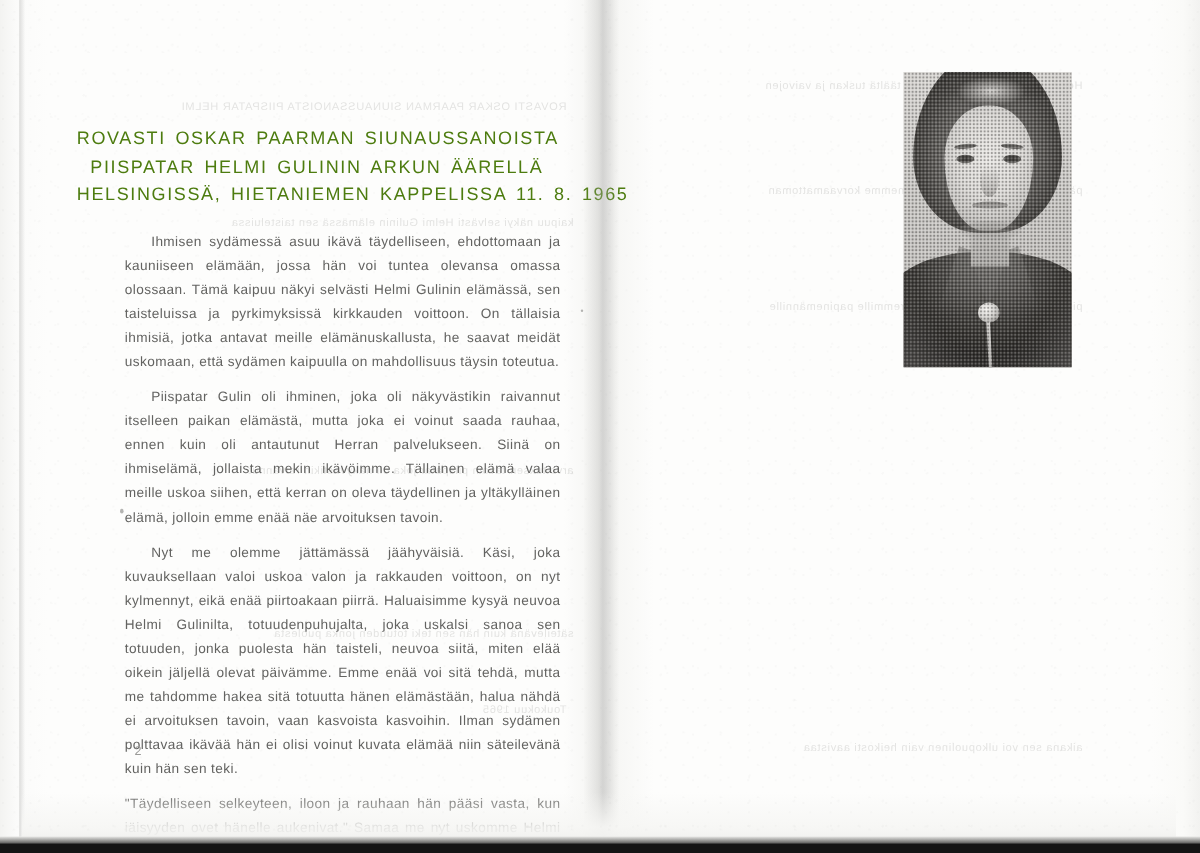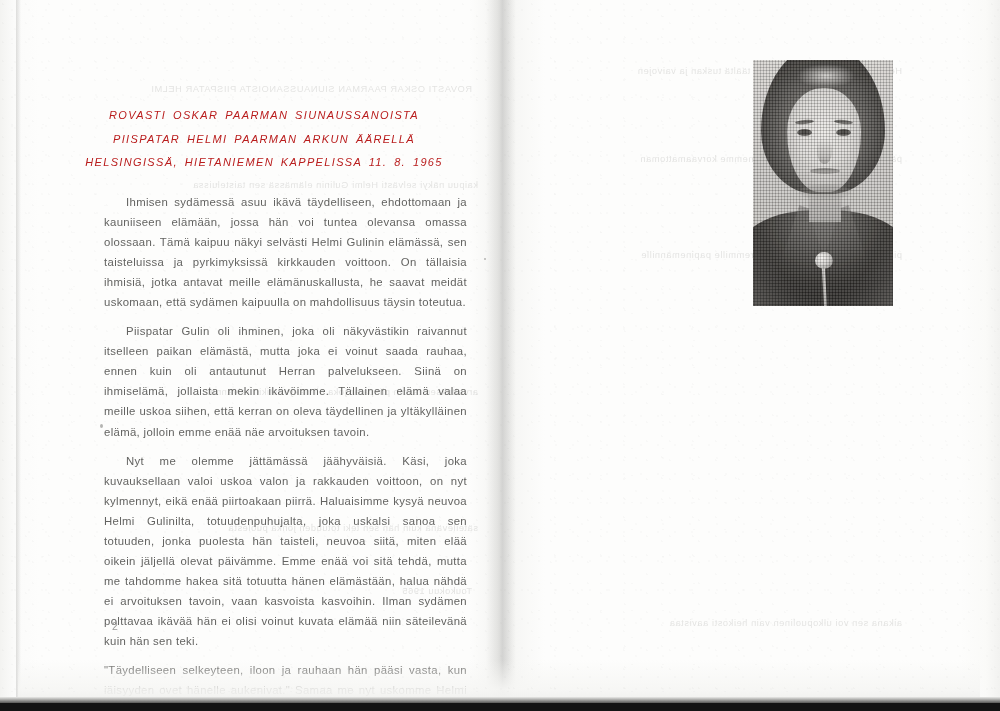--- a/index.html
+++ b/index.html
@@ -103,26 +103,25 @@
     border-radius: 50%;
     pointer-events: none;
   }
 
   
   .title-block {
     position: absolute;
     left: 46px; top: 104px;
     width: 400px;
     text-align: center;
-    color: #b91c1c;
-    font-size: 11px;
+    color: #4d7c0f;
+    font-size: 15px;
     letter-spacing: 1.35px;
     line-height: 23.5px;
     word-spacing: 2.5px;
-    font-style: italic;
   }
   .title-block div { white-space: nowrap; }
 
   .col {
     position: absolute;
     color: #636361;
     font-size: 11.35px;
     line-height: 20.05px;
     text-align: justify;
     letter-spacing: 0.34px;
@@ -271,21 +270,21 @@
     <div class="bleed" style="left:70px; top:176px; width:390px;">kaipuu näkyi selvästi Helmi Gulinin elämässä sen taisteluissa</div>
     <div class="bleed" style="left:70px; top:383px; width:390px;">arvoituksen tavoin piispatar joka oli näkyvästikin raivannut</div>
     <div class="bleed" style="left:70px; top:519px; width:390px;">säteilevänä kuin hän sen teki totuuden jonka puolesta</div>
     <div class="bleed" style="left:74px; top:582px; width:380px;">Toukokuu 1965</div>
 
     <div class="speck" style="left:82px; top:424px; width:3px; height:4px;"></div>
     <div class="speck" style="left:466px; top:258px; width:2px; height:2px;"></div>
 
     <div class="title-block">
       <div>ROVASTI OSKAR PAARMAN SIUNAUSSANOISTA</div>
-      <div>PIISPATAR HELMI PAARMAN ARKUN ÄÄRELLÄ</div>
+      <div>PIISPATAR HELMI GULININ ARKUN ÄÄRELLÄ</div>
       <div>HELSINGISSÄ, HIETANIEMEN KAPPELISSA 11. 8. 1965</div>
     </div>
 
     <div class="col col-left">
       <p>Ihmisen sydämessä asuu ikävä täydelliseen, ehdottomaan ja kauniiseen elämään, jossa hän voi tuntea olevansa omassa olossaan. Tämä kaipuu näkyi selvästi Helmi Gulinin elämässä, sen taisteluissa ja pyrkimyksissä kirkkauden voittoon.  On tällaisia ihmisiä, jotka antavat meille elämänuskallusta, he saavat meidät uskomaan, että sydämen kaipuulla on mahdollisuus täysin toteutua.</p>
       <p>Piispatar Gulin oli ihminen, joka oli näkyvästikin raivannut itselleen paikan elämästä, mutta joka ei voinut saada rauhaa, ennen kuin oli antautunut Herran palvelukseen.  Siinä on ihmiselämä, jollaista mekin ikävöimme.  Tällainen elämä valaa meille uskoa siihen, että kerran on oleva täydellinen ja yltäkylläinen elämä, jolloin emme enää näe arvoituksen tavoin.</p>
       <p>Nyt me olemme jättämässä jäähyväisiä.  Käsi, joka kuvauksellaan valoi uskoa valon ja rakkauden voittoon, on nyt kylmennyt, eikä enää piirtoakaan piirrä.  Haluaisimme kysyä neuvoa Helmi Gulinilta, totuudenpuhujalta, joka uskalsi sanoa sen totuuden, jonka puolesta hän taisteli, neuvoa siitä, miten elää oikein jäljellä olevat päivämme.  Emme enää voi sitä tehdä, mutta me tahdomme hakea sitä totuutta hänen elämästään, halua nähdä ei arvoituksen tavoin, vaan kasvoista kasvoihin. Ilman sydämen polttavaa ikävää hän ei olisi voinut kuvata elämää niin säteilevänä kuin hän sen teki.</p>
       <p class="no-indent">"Täydelliseen selkeyteen, iloon ja rauhaan hän pääsi vasta, kun iäisyyden ovet hänelle aukenivat."  Samaa me nyt uskomme Helmi Gulinista, joka nyt on päässyt kaipuunsa päähän ja saanut säteilevän elämän.</p>
     </div>
 

